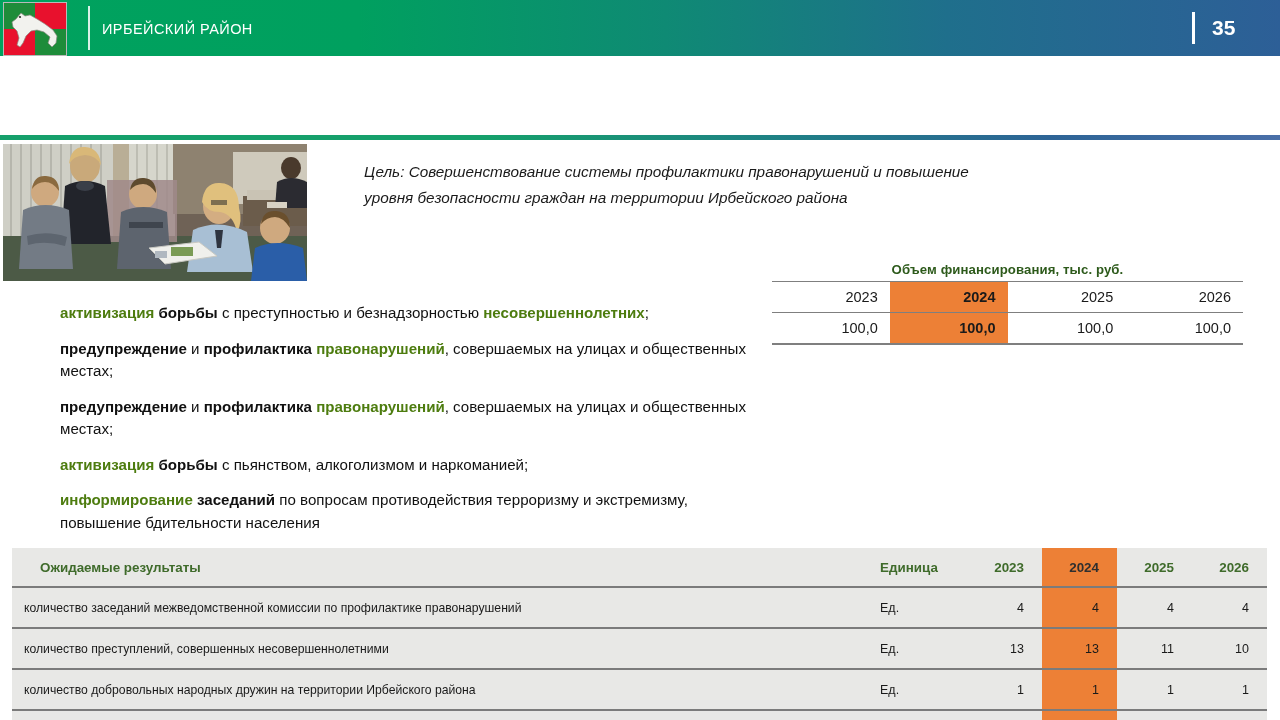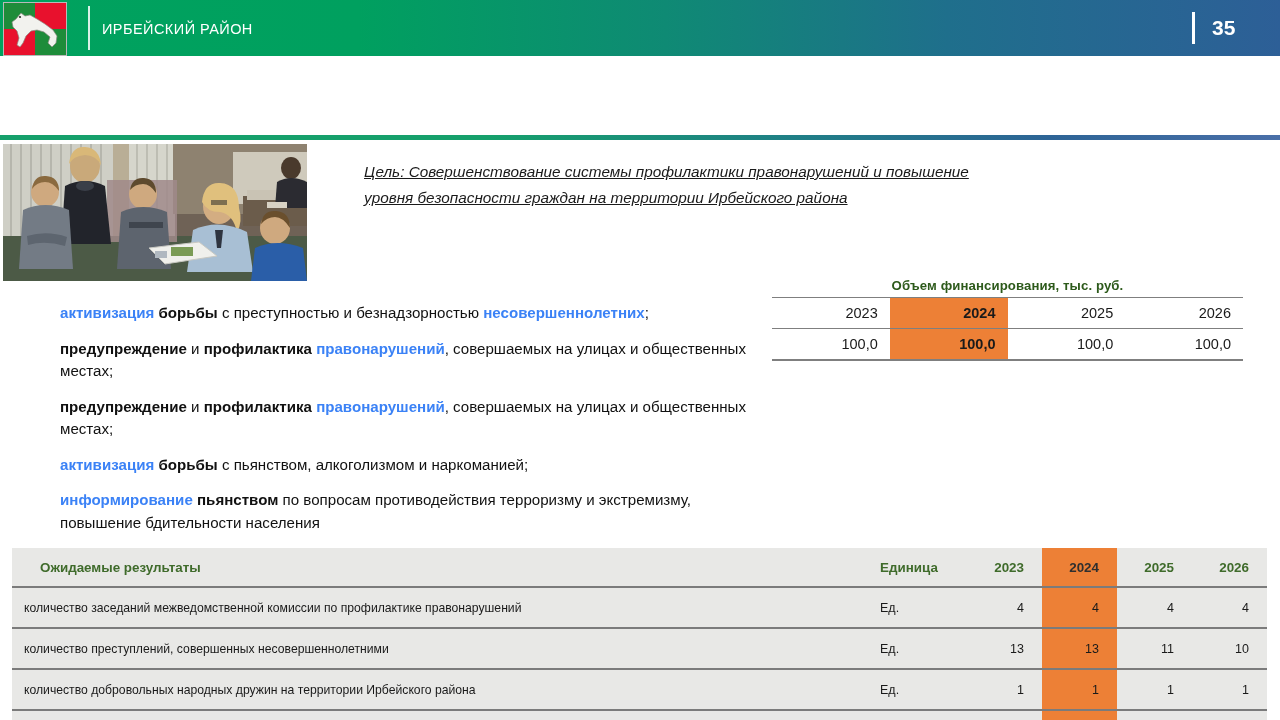--- a/index.html
+++ b/index.html
@@ -55,47 +55,47 @@
   
   .photo{
     position:absolute;left:3px;top:144px;width:304px;height:137px;overflow:hidden;
     background:#3a3f45;
   }
   .photo svg{display:block;}
 
   
   .goal{
     position:absolute;left:364px;top:159px;width:625px;
-    font-style:italic;font-size:15.3px;line-height:25.5px;color:#1a1a1a;text-decoration:underline;
+    font-style:italic;font-size:15.3px;line-height:25.5px;color:#1a1a1a;
   }
 
   
   .fin{
-    position:absolute;left:772px;top:278px;width:471px;
+    position:absolute;left:772px;top:262px;width:471px;
   }
   .fin-title{
     text-align:center;color:#2d5a1b;font-size:13.2px;font-weight:700;
     padding-bottom:4px;letter-spacing:.1px;
   }
   .fin table{border-collapse:collapse;width:471px;table-layout:fixed;}
   .fin td{
     font-size:14.5px;color:#1a1a1a;text-align:right;padding:4px 12px 4px 0;height:22px;
   }
   .fin .r-hdr td{border-top:1.6px solid #7f7f7f;border-bottom:1.1px solid #7f7f7f;}
   .fin .r-val td{border-bottom:2.2px solid #7f7f7f;}
   .fin td.hl{background:#ED8036;font-weight:700;}
 
   
   .res-list{
     position:absolute;left:60px;top:302px;width:690px;
     font-size:15.1px;line-height:22.5px;color:#111111;
   }
   .res-list p{margin:0 0 13px 0;}
   .res-list .b{font-weight:700;}
-  .res-list .r{color:#3b82f6;font-weight:700;}
+  .res-list .r{color:#4d7c0f;font-weight:700;}
 
   
   .bt{
     position:absolute;left:12px;top:548px;width:1255px;
     background:#e8e8e6;
   }
   .bt table{border-collapse:collapse;width:1255px;table-layout:fixed;}
   .bt th,.bt td{padding:0;}
   .bt .c-name{width:860px;}
   .bt .c-unit{width:95px;}
@@ -227,21 +227,21 @@
       </tr>
     </tbody>
       </table>
   </div>
 
   <div class="res-list" id="measures">
       <p><span class="r">активизация </span><span class="b">борьбы </span><span>с преступностью и безнадзорностью </span><span class="r">несовершеннолетних</span><span>;</span></p>
       <p><span class="b">предупреждение </span><span>и </span><span class="b">профилактика </span><span class="r">правонарушений</span><span>, совершаемых на улицах и общественных местах;</span></p>
       <p><span class="b">предупреждение </span><span>и </span><span class="b">профилактика </span><span class="r">правонарушений</span><span>, совершаемых на улицах и общественных местах;</span></p>
       <p><span class="r">активизация </span><span class="b">борьбы </span><span>с пьянством, алкоголизмом  и наркоманией;</span></p>
-      <p><span class="r">информирование </span><span class="b">пьянством </span><span>по вопросам противодействия терроризму и экстремизму, повышение бдительности населения</span></p>
+      <p><span class="r">информирование </span><span class="b">заседаний </span><span>по вопросам противодействия терроризму и экстремизму, повышение бдительности населения</span></p>
     </div>
 
   <div class="bt">
     <table>
       <colgroup>
         <col class="c-name">
           <col class="c-unit">
         <col class="c-yr">
           <col class="c-yr">
           <col class="c-yr">

